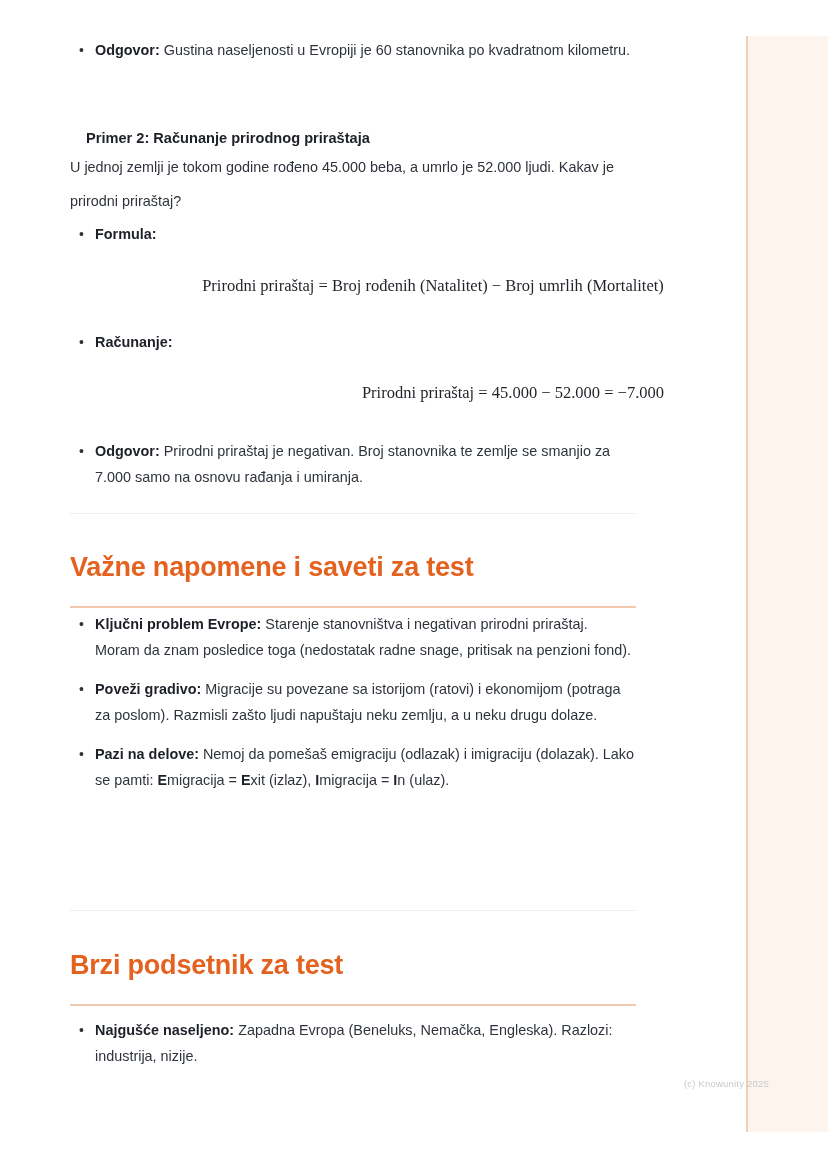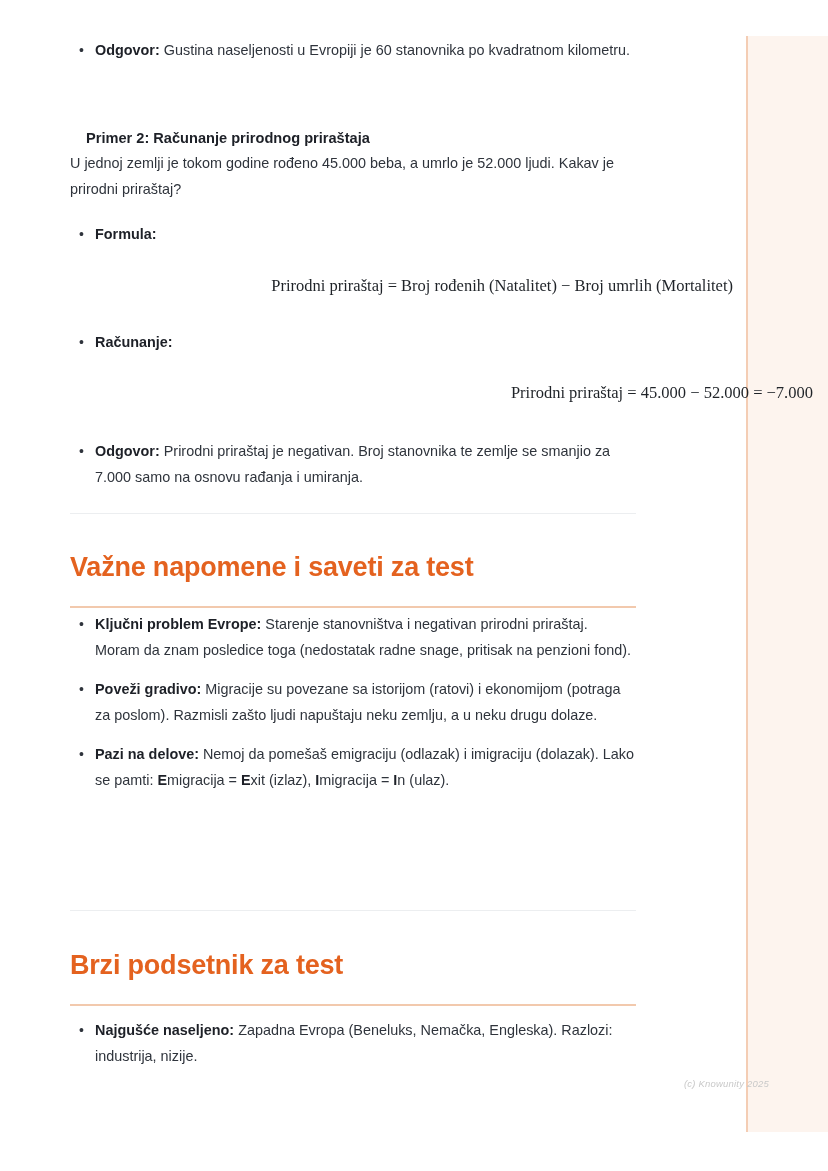--- a/index.html
+++ b/index.html
@@ -45,21 +45,21 @@
   }
   .content {
     position: absolute;
     left: 70px;
     top: 0;
     width: 566px;
   }
 
   .para {
     font-size: 14.4px;
-    line-height: 26px;
+    line-height: 34px;
     color: #2f343c;
     margin: 0;
   }
 
   
   ul.bullets {
     list-style: none;
     margin: 0;
     padding: 0;
   }
@@ -93,21 +93,21 @@
     color: #1d2027;
     line-height: 24px;
     margin: 16px;
   }
 
   
   .math {
     font-family: "Liberation Serif", "DejaVu Serif", serif;
     font-size: 16.5px;
     color: #1f2328;
-    text-align: right;
+    text-align: center;
     white-space: nowrap;
   }
 
   
   .section-title {
     font-size: 27px;
     font-weight: bold;
     color: #e4621f;
     letter-spacing: -0.2px;
     line-height: 34px;
@@ -191,13 +191,13 @@
     <h2 class="section-title at" style="top: 948px; color: rgb(228, 98, 31);">Brzi podsetnik za test</h2>
     <div class="section-rule at" style="top: 993px; background: rgb(242, 201, 173);"></div>
 
     <ul class="bullets at" style="top:1010px;">
       <li style="margin-top:8px;"><span class="lbl">Najgušće naseljeno:</span><span> Zapadna Evropa (Beneluks, Nemačka, Engleska). Razlozi: industrija, nizije.</span></li>
     </ul>
 
   </div>
 </div>
 
-<div class="watermark" style="color: rgb(201, 201, 201); font-style: italic;">(c) Knowunity 2025</div>
+<div class="watermark" style="color: rgb(201, 201, 201);">(c) Knowunity 2025</div>
 
 </body></html>

